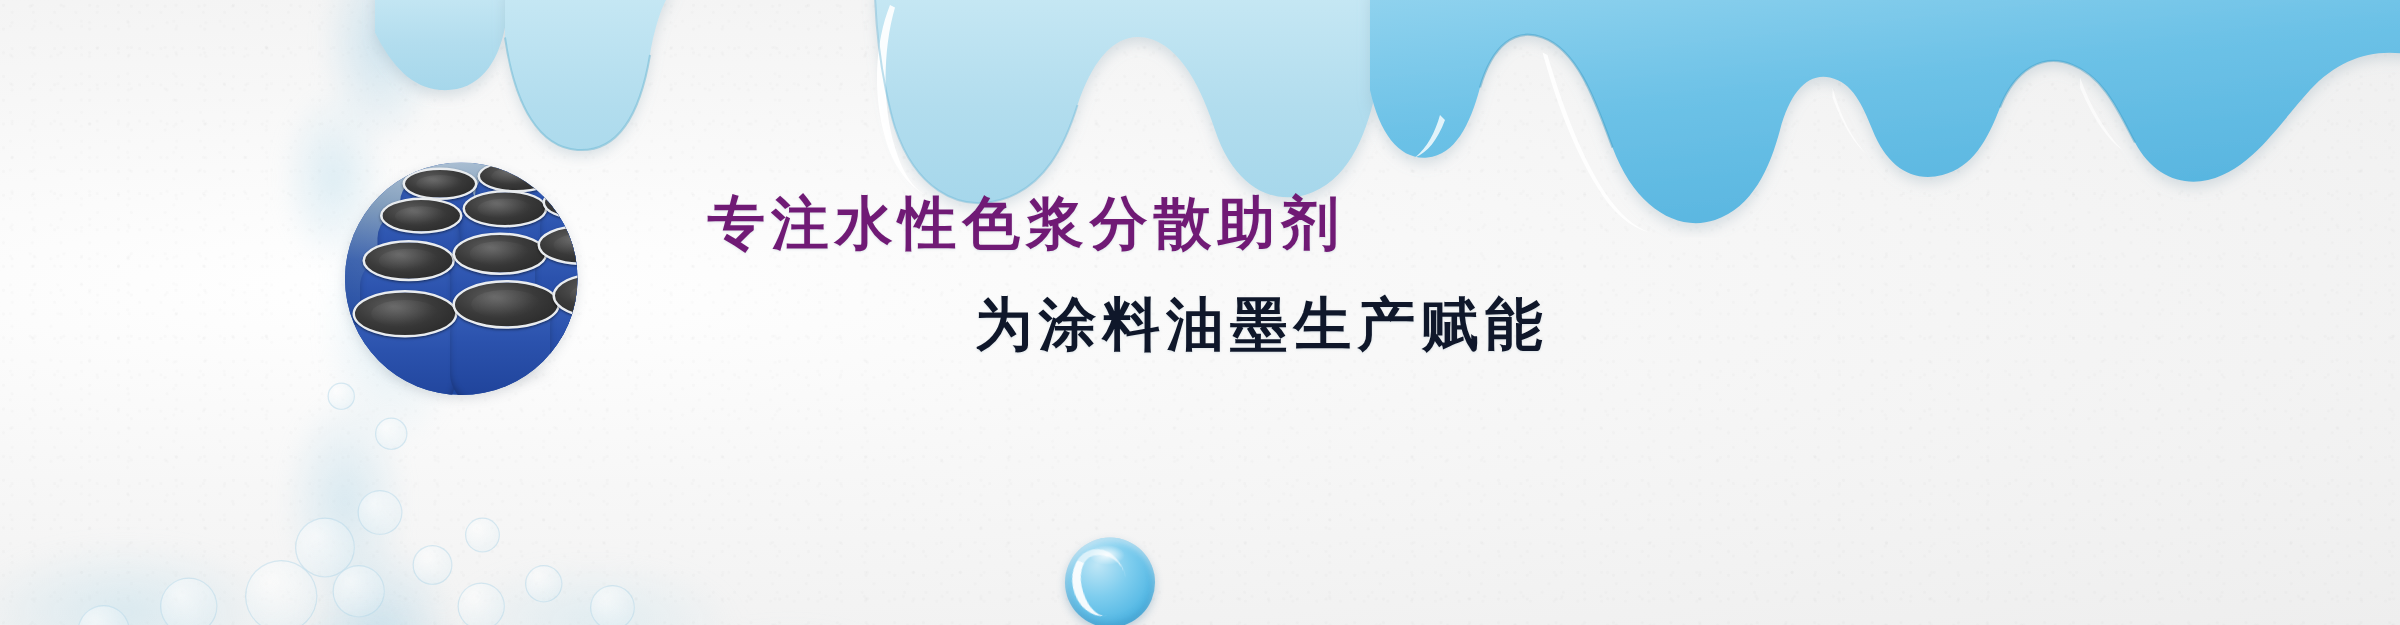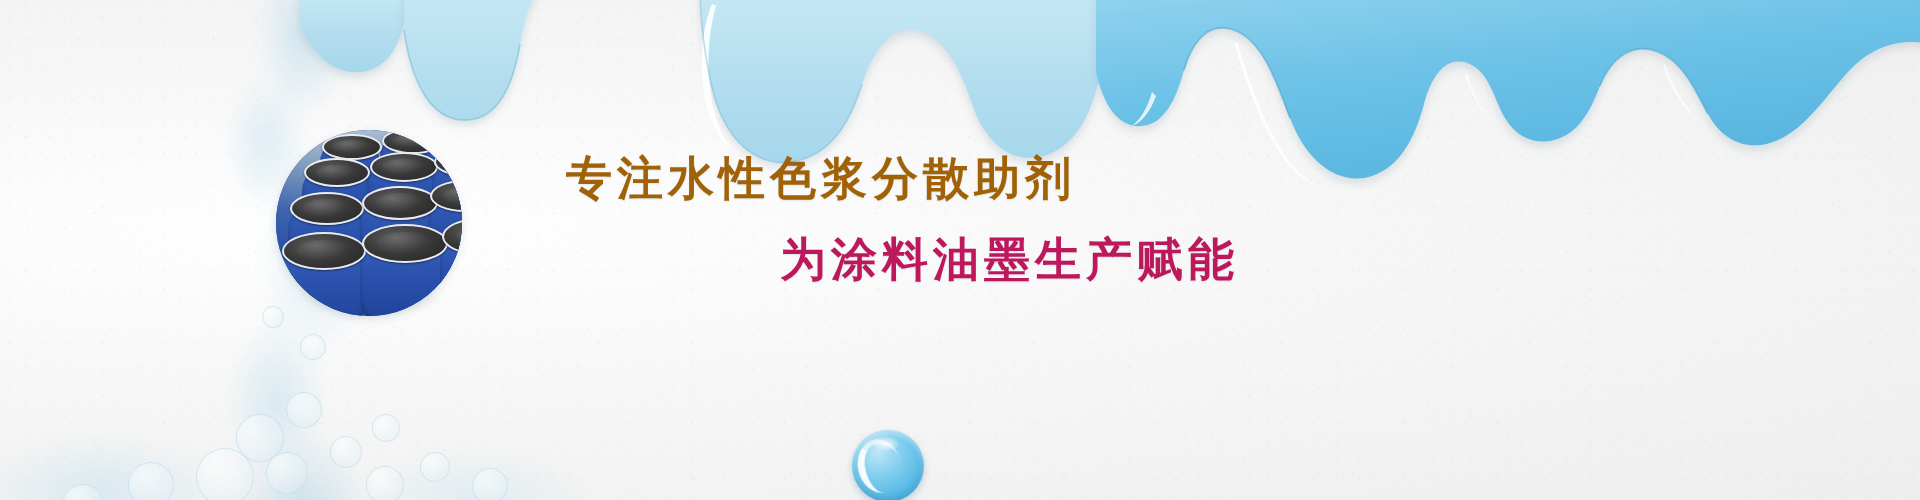--- a/index.html
+++ b/index.html
@@ -320,22 +320,22 @@
       <div class="lid" style="left:14px;  top:62px;  width:70px; height:29px;"></div>
       <div class="lid" style="left:86px;  top:56px;  width:72px; height:30px;"></div>
       <div class="lid" style="left:154px; top:50px;  width:66px; height:28px;"></div>
       <div class="lid" style="left:6px;   top:102px; width:80px; height:34px;"></div>
       <div class="lid" style="left:86px;  top:94px;  width:82px; height:35px;"></div>
       <div class="lid" style="left:166px; top:88px;  width:72px; height:33px;"></div>
     </div>
   </div>
 
   <div class="headline">
-    <div class="line line-1" style="color: #a16207;">专注水性色浆分散助剂</div>
-    <div class="line line-2" style="color: #be185d;">为涂料油墨生产赋能</div>
+    <div class="line line-1" style="color: #701a75;">专注水性色浆分散助剂</div>
+    <div class="line line-2" style="color: #0f172a;">为涂料油墨生产赋能</div>
   </div>
 
   <div class="bubble">
     <div class="bubble-gloss"></div>
     <div class="bubble-spec"></div>
   </div>
 
 </div>
 
 </body></html>

